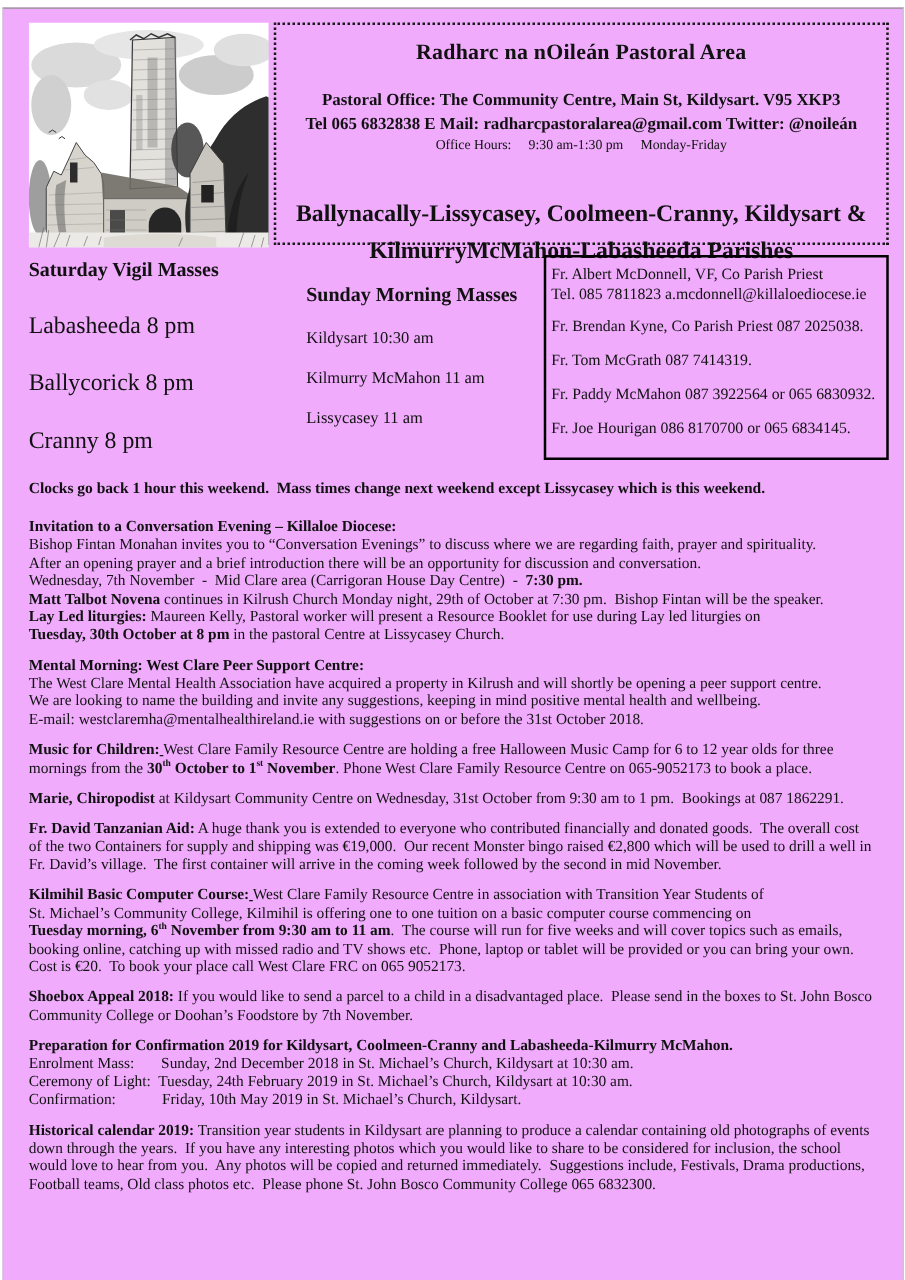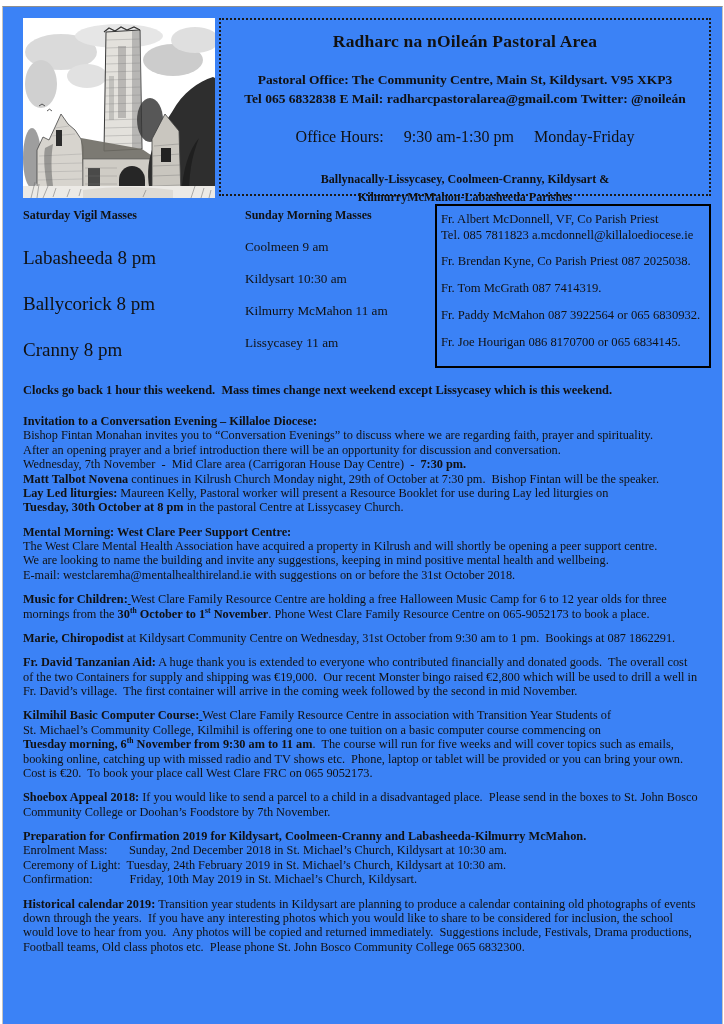--- a/index.html
+++ b/index.html
@@ -4,44 +4,44 @@
 <style>
   * { margin:0; padding:0; box-sizing:border-box; }
   html,body { background:#ffffff; }
   body {
     width:724px; height:1024px; position:relative; overflow:hidden;
     font-family:"Liberation Serif","DejaVu Serif",serif; color:#111;
   }
   .page {
     position:absolute; left:2px; top:6px; right:1px; bottom:0;
     border-top:1px solid #8f8f8f; border-left:1px solid #c4c4c4; border-right:1px solid #c4c4c4;
-    background:#3b82f6;
+    background:#f0abfc;
   }
   .b { font-weight:bold; }
   .u { text-decoration:underline; }
 
   
   .top-row { display:flex; padding:11px 11px 0 20px; }
   .sketch { width:192px; height:180px; flex:none; }
   .sketch svg { width:100%; height:100%; display:block; }
   .header-box {
     flex:1; margin-left:4px; border:2px dotted #1a1a1a;
     text-align:center; padding:11px 6px 8px; height:178px;
   }
   .h-title { font-size:17.5px; font-weight:bold; letter-spacing:.2px; }
   .h-line  { font-size:13.5px; margin-top:3px; }
   .h-line.first { margin-top:20px; }
-  .h-hours { font-size:16px; margin-top:21px; white-space:pre; }
-  .h-parishes { font-size:12px; font-weight:bold; margin-top:24px; white-space:pre-line; line-height:1.5; }
+  .h-hours { font-size:11px; margin-top:3px; white-space:pre; }
+  .h-parishes { font-size:19px; font-weight:bold; margin-top:36px; white-space:pre-line; line-height:1.5; }
 
   
   .mass-row { display:flex; padding:6px 11px 0 20px; height:172px; }
   .mass-col1 { width:222px; }
-  .mass-col2 { width:190px; }
-  .mass-heading { font-size:12px; font-weight:bold; padding-top:4px; }
+  .mass-col2 { width:190px;margin-top:20px; }
+  .mass-heading { font-size:16px; font-weight:bold; padding-top:4px; }
   .mass-col1 .mass-item { font-size:19px; margin-top:24px; }
   .mass-col2 .mass-item { font-size:13.2px; margin-top:16px; }
   .priests-box {
     flex:1; border:2px solid #000; height:164px;
     text-align:left; font-size:12.6px; padding:6px 4px 4px;
   }
   .priest-entry { margin-top:11px; white-space:pre-line; line-height:1.25; }
   .priest-entry:first-child { margin-top:0; }
 
   
@@ -188,21 +188,20 @@
       <div class="mass-heading">Saturday Vigil Masses</div>
       <div id="sat-list">
           <div class="mass-item">Labasheeda 8 pm</div>
           <div class="mass-item">Ballycorick 8 pm</div>
           <div class="mass-item">Cranny 8 pm</div>
         </div>
     </div>
     <div class="mass-col2">
       <div class="mass-heading">Sunday Morning Masses</div>
       <div id="sun-list">
-          <div class="mass-item">Coolmeen 9 am</div>
           <div class="mass-item">Kildysart 10:30 am</div>
           <div class="mass-item">Kilmurry McMahon 11 am</div>
           <div class="mass-item">Lissycasey 11 am</div>
         </div>
     </div>
     <div class="priests-box" id="priests">
         <div class="priest-entry">Fr. Albert McDonnell, VF, Co Parish Priest
 Tel. 085 7811823 a.mcdonnell@killaloediocese.ie</div>
         <div class="priest-entry">Fr. Brendan Kyne, Co Parish Priest 087 2025038.</div>
         <div class="priest-entry">Fr. Tom McGrath 087 7414319.</div>

